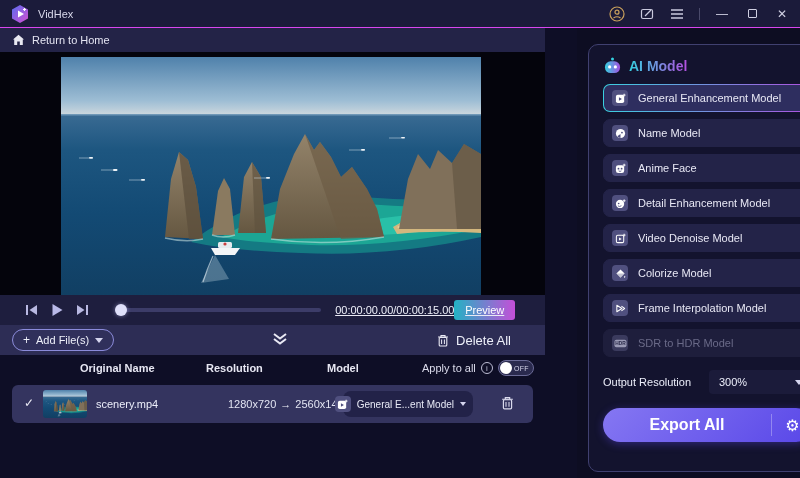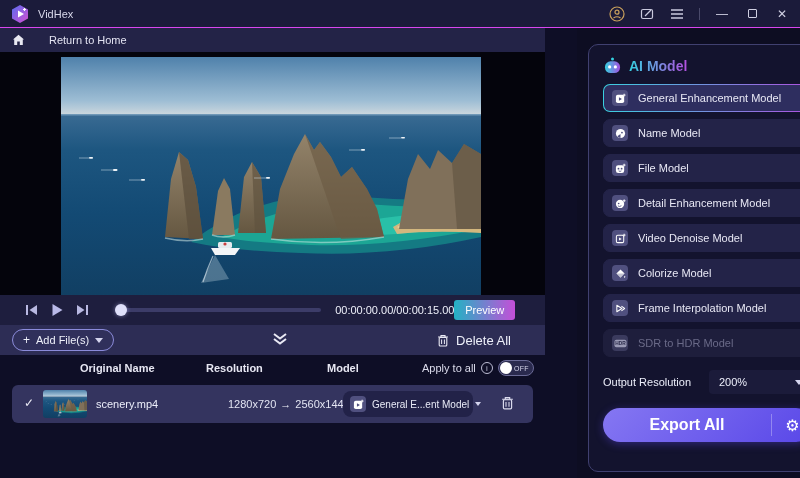--- a/index.html
+++ b/index.html
@@ -20,28 +20,28 @@
   .win-max { width:9px; height:9px; border:1.2px solid #cfcfe2; border-radius:1px; }
   .win-close { font-size:12px; color:#cfcfe2; }
 
   
   .content { display:flex; height:450px; }
   .left-col { width:545px; background:#0e0e26; display:flex; flex-direction:column; }
   .right-col { width:255px; background:#0d0d22;margin-left:32px; }
 
   
   .homebar { height:24px; background:#232347; display:flex; align-items:center;
-    gap:24px; padding:0 12px; font-size:11px; color:#e4e4f2; }
+    gap:7px; padding:0 12px; font-size:11px; color:#e4e4f2; }
 
   
   .video-area { height:243px; background:#04040c; position:relative; }
   .video-frame { position:absolute; left:61px; top:5px; width:420px; height:238px; }
 
   
-  .player-bar { height:30px; background:#1e1e3e; display:flex; align-items:center; padding:0 24px; }
+  .player-bar { height:30px; background:#1e1e3e; display:flex; align-items:center; padding:0 24px;text-decoration:underline; }
   .transport { display:flex; align-items:center; gap:9px; }
   .tr-btn { width:16px; height:16px; display:flex; align-items:center; justify-content:center; cursor:pointer; }
   .slider { position:relative; width:244px; height:4px; background:#3c3c68; border-radius:2px; margin-left:26px; cursor:pointer; }
   .slider-knob { position:absolute; left:-1px; top:-4px; width:12px; height:12px; border-radius:50%;
     background:#dfe0fa; box-shadow:0 0 4px rgba(200,200,255,.5); }
   .time { margin-left:14px; font-size:11px; color:#eef0fa; white-space:nowrap; }
   .preview-btn { margin-left:auto; margin-right:6px; width:72px; height:20px; border-radius:3px;
     background:linear-gradient(90deg,#23b2c4,#c44fd8); display:flex; align-items:center; justify-content:center;
     font-size:11px; color:#fff; cursor:pointer; }
 
@@ -69,21 +69,21 @@
   .toggle-label { position:absolute; right:4px; font-size:7px; color:#d6d6ea; letter-spacing:.3px; }
 
   
   .file-row { position:relative; margin:3px 12px 0 12px; height:38px; background:#34345f; border-radius:6px; }
   .row-check { position:absolute; left:12px; top:11px; font-size:12px; color:#e9e9f4; }
   .row-thumb { position:absolute; left:31px; top:5px; width:44px; height:28px; border-radius:3px; overflow:hidden; }
   .row-name { position:absolute; left:84px; top:13px; font-size:11px; color:#eceefa; }
   .row-res { position:absolute; left:216px; top:13px; font-size:11px; color:#e2e4f2; white-space:nowrap; }
   .row-res .arrow { padding:0 4px; color:#f0f2fa; }
   .model-select { position:absolute; left:331px; top:6px; width:130px; height:26px; background:#222248;
-    border-radius:8px; display:flex; align-items:center; padding:0 7px; gap:6px; cursor:pointer; }
+    border-radius:8px; display:flex; align-items:center; padding:0 7px; gap:6px; cursor:pointer;justify-content:flex-end; }
   .model-select .ms-label { font-size:10px; color:#e8eaf6; white-space:nowrap; }
   .model-select .caret-down { margin-left:auto; border-left-width:3.5px; border-right-width:3.5px; border-top-width:4.5px; }
   .row-trash { position:absolute; left:489px; top:11px; cursor:pointer; }
 
   .chip { width:16px; height:16px; border-radius:4px; background:#50507f; display:flex;
     align-items:center; justify-content:center; flex:0 0 16px; }
 
   
   .panel { margin:16px 0 0 11px; width:240px; height:428px; background:#13132e;
     border:1px solid #404070; border-radius:10px; padding:12px 14px; }
@@ -387,21 +387,21 @@
         <div class="model-item">
           <span class="chip">
             <svg width="11" height="11" viewBox="0 0 12 12">
               <rect x="1" y="2.5" width="9" height="8.5" rx="2.5" fill="#fff"></rect>
               <circle cx="3.8" cy="6.2" r="1" fill="#50507f"></circle>
               <circle cx="7.2" cy="6.2" r="1" fill="#50507f"></circle>
               <path d="M4 8.6 Q5.5 9.8 7 8.6" stroke="#50507f" stroke-width="0.9" fill="none"></path>
               <path d="M10 0.8 v3 M8.5 2.3 h3" stroke="#fff" stroke-width="1"></path>
             </svg>
           </span>
-          <span>File Model</span>
+          <span>Anime Face</span>
         </div>
 
 
         <div class="model-item">
           <span class="chip">
             <svg width="11" height="11" viewBox="0 0 12 12">
               <circle cx="5.5" cy="6.5" r="4.5" fill="#fff"></circle>
               <circle cx="4" cy="6" r="0.9" fill="#50507f"></circle>
               <path d="M3.2 8.6 Q5 10 7 8.4" stroke="#50507f" stroke-width="0.9" fill="none"></path>
               <path d="M10 1.5 v3 M8.5 3 h3" stroke="#fff" stroke-width="1"></path>
@@ -448,21 +448,21 @@
               <rect x="0.5" y="0.5" width="13" height="8" rx="2" fill="#9a9ab5"></rect>
               <text x="7" y="6.5" font-size="5.2" font-weight="bold" text-anchor="middle" fill="#2a2a4a" font-family="Liberation Sans, sans-serif">HDR</text>
             </svg>
           </span>
           <span>SDR to HDR Model</span>
         </div>
 
         <div class="out-res">
           <span class="out-res-label">Output Resolution</span>
           <div class="out-res-select">
-            <span>200%</span>
+            <span>300%</span>
             <span class="caret-down"></span>
           </div>
         </div>
 
         <div class="export-btn">
           <span class="export-label">Export All</span>
           <span class="export-gear">⚙</span>
         </div>
 
       </div>

